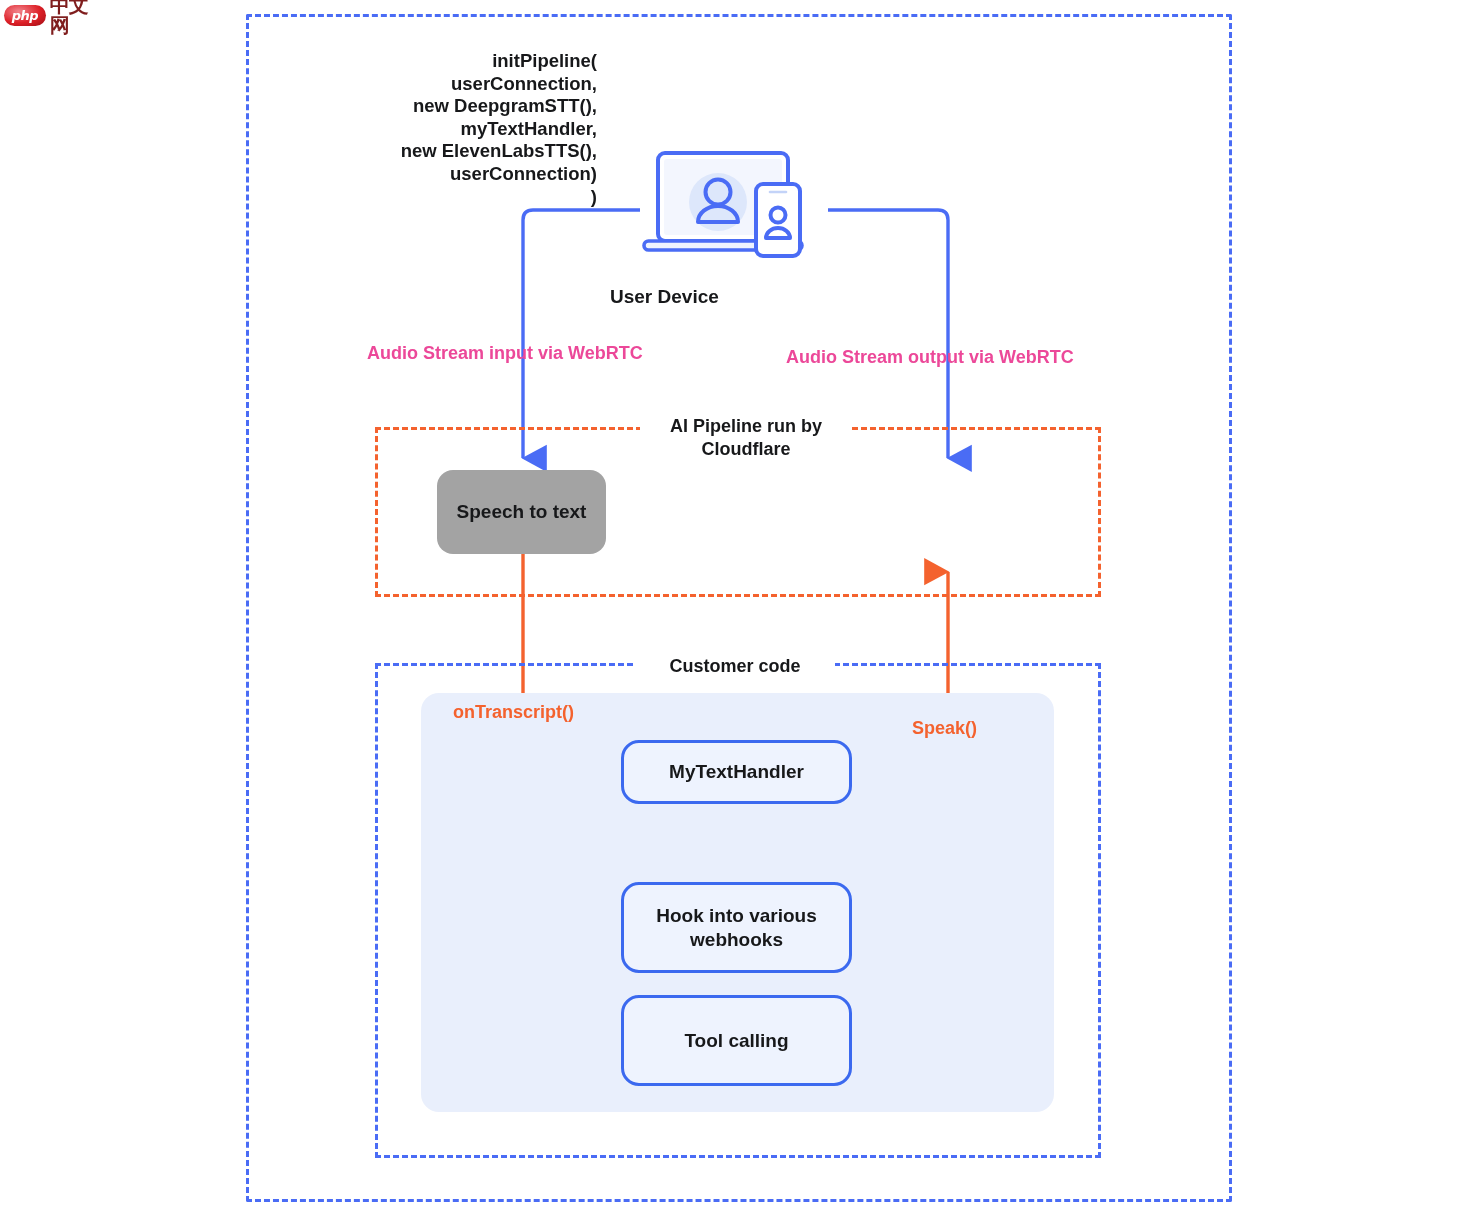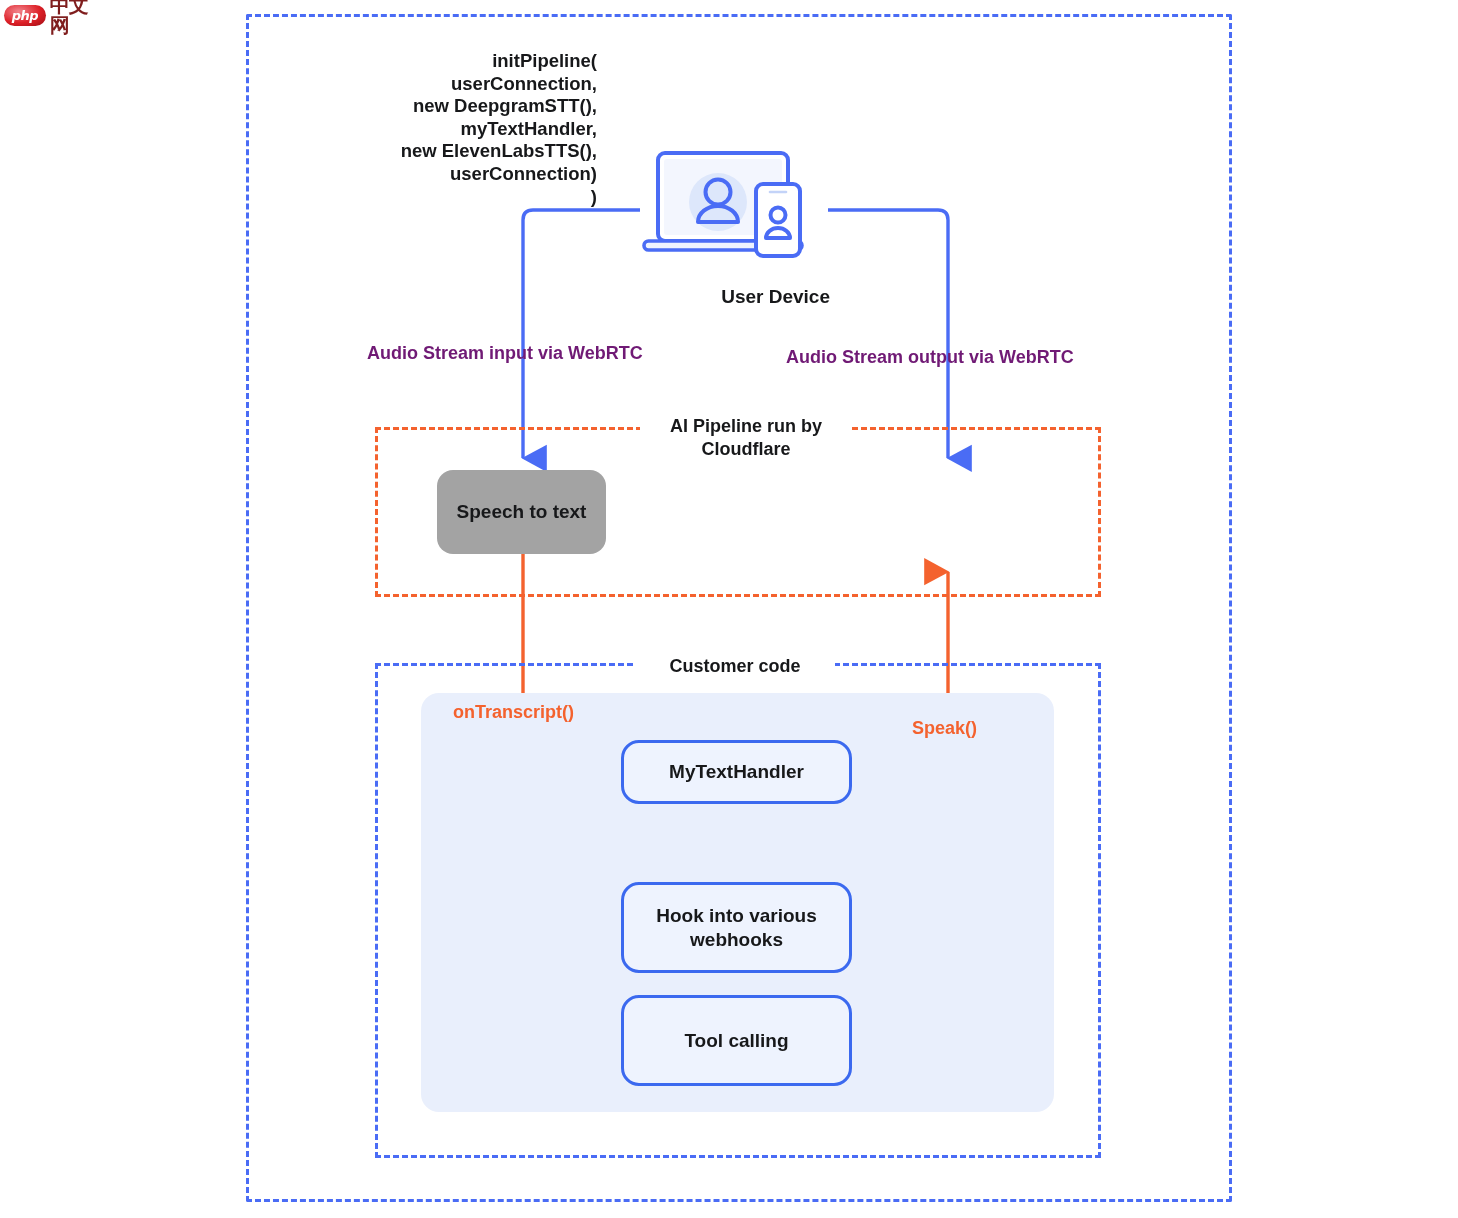--- a/index.html
+++ b/index.html
@@ -66,28 +66,28 @@
   #hook-webhooks{left:621px;top:882px;width:231px;height:91px;}
   #tool-calling{left:621px;top:995px;width:231px;height:91px;}
 
   
   #code-block{
     left:277px;top:50px;width:320px;
     font-size:18.5px;font-weight:bold;color:#17181a;
     line-height:22.6px;white-space:pre;text-align:right;
   }
   .edge-label{font-weight:bold;font-size:18px;}
-  .edge-label-blue{color:#701a75;}
+  .edge-label-blue{color:#ec4899;}
   .edge-label-orange{color:#f4622e;}
   #label-audio-in{left:367px;top:343px;}
   #label-audio-out{left:786px;top:347px;}
   #label-ontranscript{left:453px;top:702px;}
   #label-speak{left:912px;top:718px;}
   #label-user-device{
-    left:610px;top:286px;width:220px;text-align:right;
+    left:610px;top:286px;width:220px;text-align:left;
     font-size:19px;font-weight:bold;color:#17181a;
   }
 
   
   svg.layer{position:absolute;left:0;top:0;width:1458px;height:1218px;pointer-events:none;}
 </style>
 </head>
 <body>
 
 <div id="stage">

